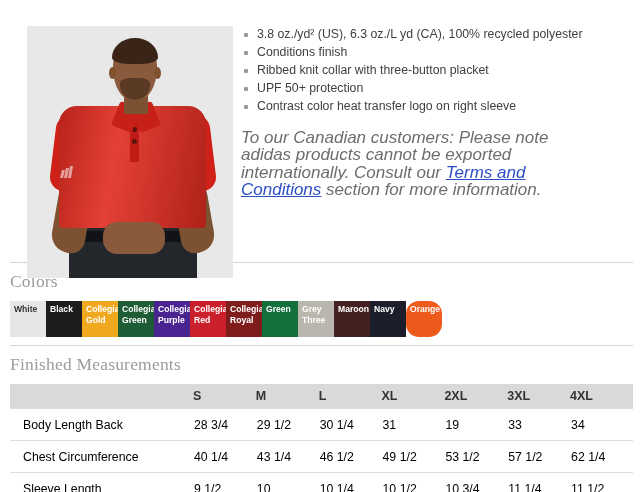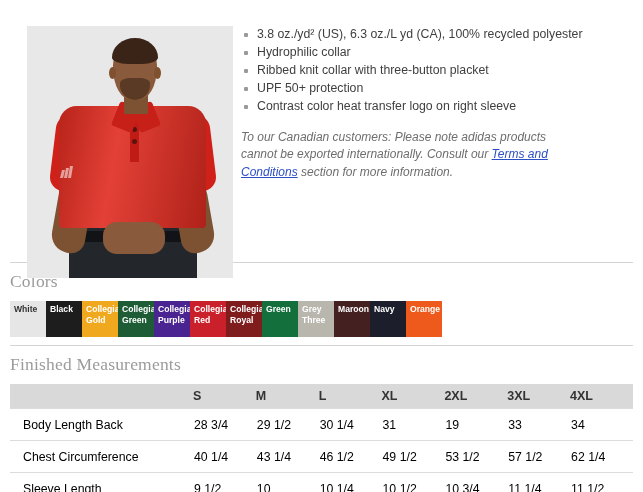--- a/index.html
+++ b/index.html
@@ -219,21 +219,21 @@
     position: absolute;
     left: 3px;
     top: 7px;
     width: 4px;
     height: 4px;
     background: #9a9a9a;
     border-radius: 1px;
   }
   .disclaimer {
     margin-top: 13px;
-    font-size: 12px;
+    font-size: 17px;
     line-height: 17.5px;
     font-style: italic;
     color: #6d6d6d;
     max-width: 330px;
   }
   .disclaimer a {
     color: #2b4fc4;
     text-decoration: underline;
     font-style: italic;
   }
@@ -339,21 +339,21 @@
         <polygon points="0,12 3,12 5,4 2,4" fill="#ffffff"></polygon>
         <polygon points="4,12 7,12 9,2 6,2" fill="#ffffff"></polygon>
         <polygon points="8,12 11,12 13,0 10,0" fill="#ffffff"></polygon>
       </svg>
     </div>
   </div>
 
   <div class="features">
     <ul class="feature-list">
       <li>3.8 oz./yd² (US), 6.3 oz./L yd (CA), 100% recycled polyester</li>
-      <li>Hydrophilic collar</li>
+      <li>Conditions finish</li>
       <li>Ribbed knit collar with three-button placket</li>
       <li>UPF 50+ protection</li>
       <li>Contrast color heat transfer logo on right sleeve</li>
     </ul>
 
     <p class="disclaimer"><span>To our Canadian customers: Please note adidas products cannot be exported internationally. Consult our </span><a href="#">Terms and Conditions</a><span> section for more information.</span></p>
   </div>
 </div>
 
 <div class="divider"></div>
@@ -365,21 +365,21 @@
   <div class="swatch" style="background: rgb(29, 29, 29); color: rgb(255, 255, 255);">Black</div>
   <div class="swatch" style="background: rgb(240, 168, 30); color: rgb(255, 255, 255);">Collegiate Gold</div>
   <div class="swatch" style="background: rgb(29, 92, 53); color: rgb(255, 255, 255);">Collegiate Green</div>
   <div class="swatch" style="background: rgb(74, 36, 144); color: rgb(255, 255, 255);">Collegiate Purple</div>
   <div class="swatch" style="background: rgb(201, 32, 44); color: rgb(255, 255, 255);">Collegiate Red</div>
   <div class="swatch" style="background: #7f1d1d; color: rgb(255, 255, 255);">Collegiate Royal</div>
   <div class="swatch" style="background: rgb(19, 112, 60); color: rgb(255, 255, 255);">Green</div>
   <div class="swatch" style="background: rgb(185, 182, 173); color: rgb(255, 255, 255);">Grey Three</div>
   <div class="swatch" style="background: rgb(69, 32, 32); color: rgb(255, 255, 255);">Maroon</div>
   <div class="swatch" style="background: rgb(28, 31, 43); color: rgb(255, 255, 255);">Navy</div>
-  <div class="swatch" style="background: rgb(238, 90, 27); color: rgb(255, 255, 255);">Orange</div>
+  <div class="swatch" style="background: rgb(238, 90, 27); color: rgb(255, 255, 255); border-radius: 13px;">Orange</div>
 </div>
 
 <div class="divider" style="margin-top:8px;"></div>
 
 <h2 class="section-heading">Finished Measurements</h2>
 
 <table class="measure-table">
   <thead>
     <tr>
       <th class="col-label"></th>

